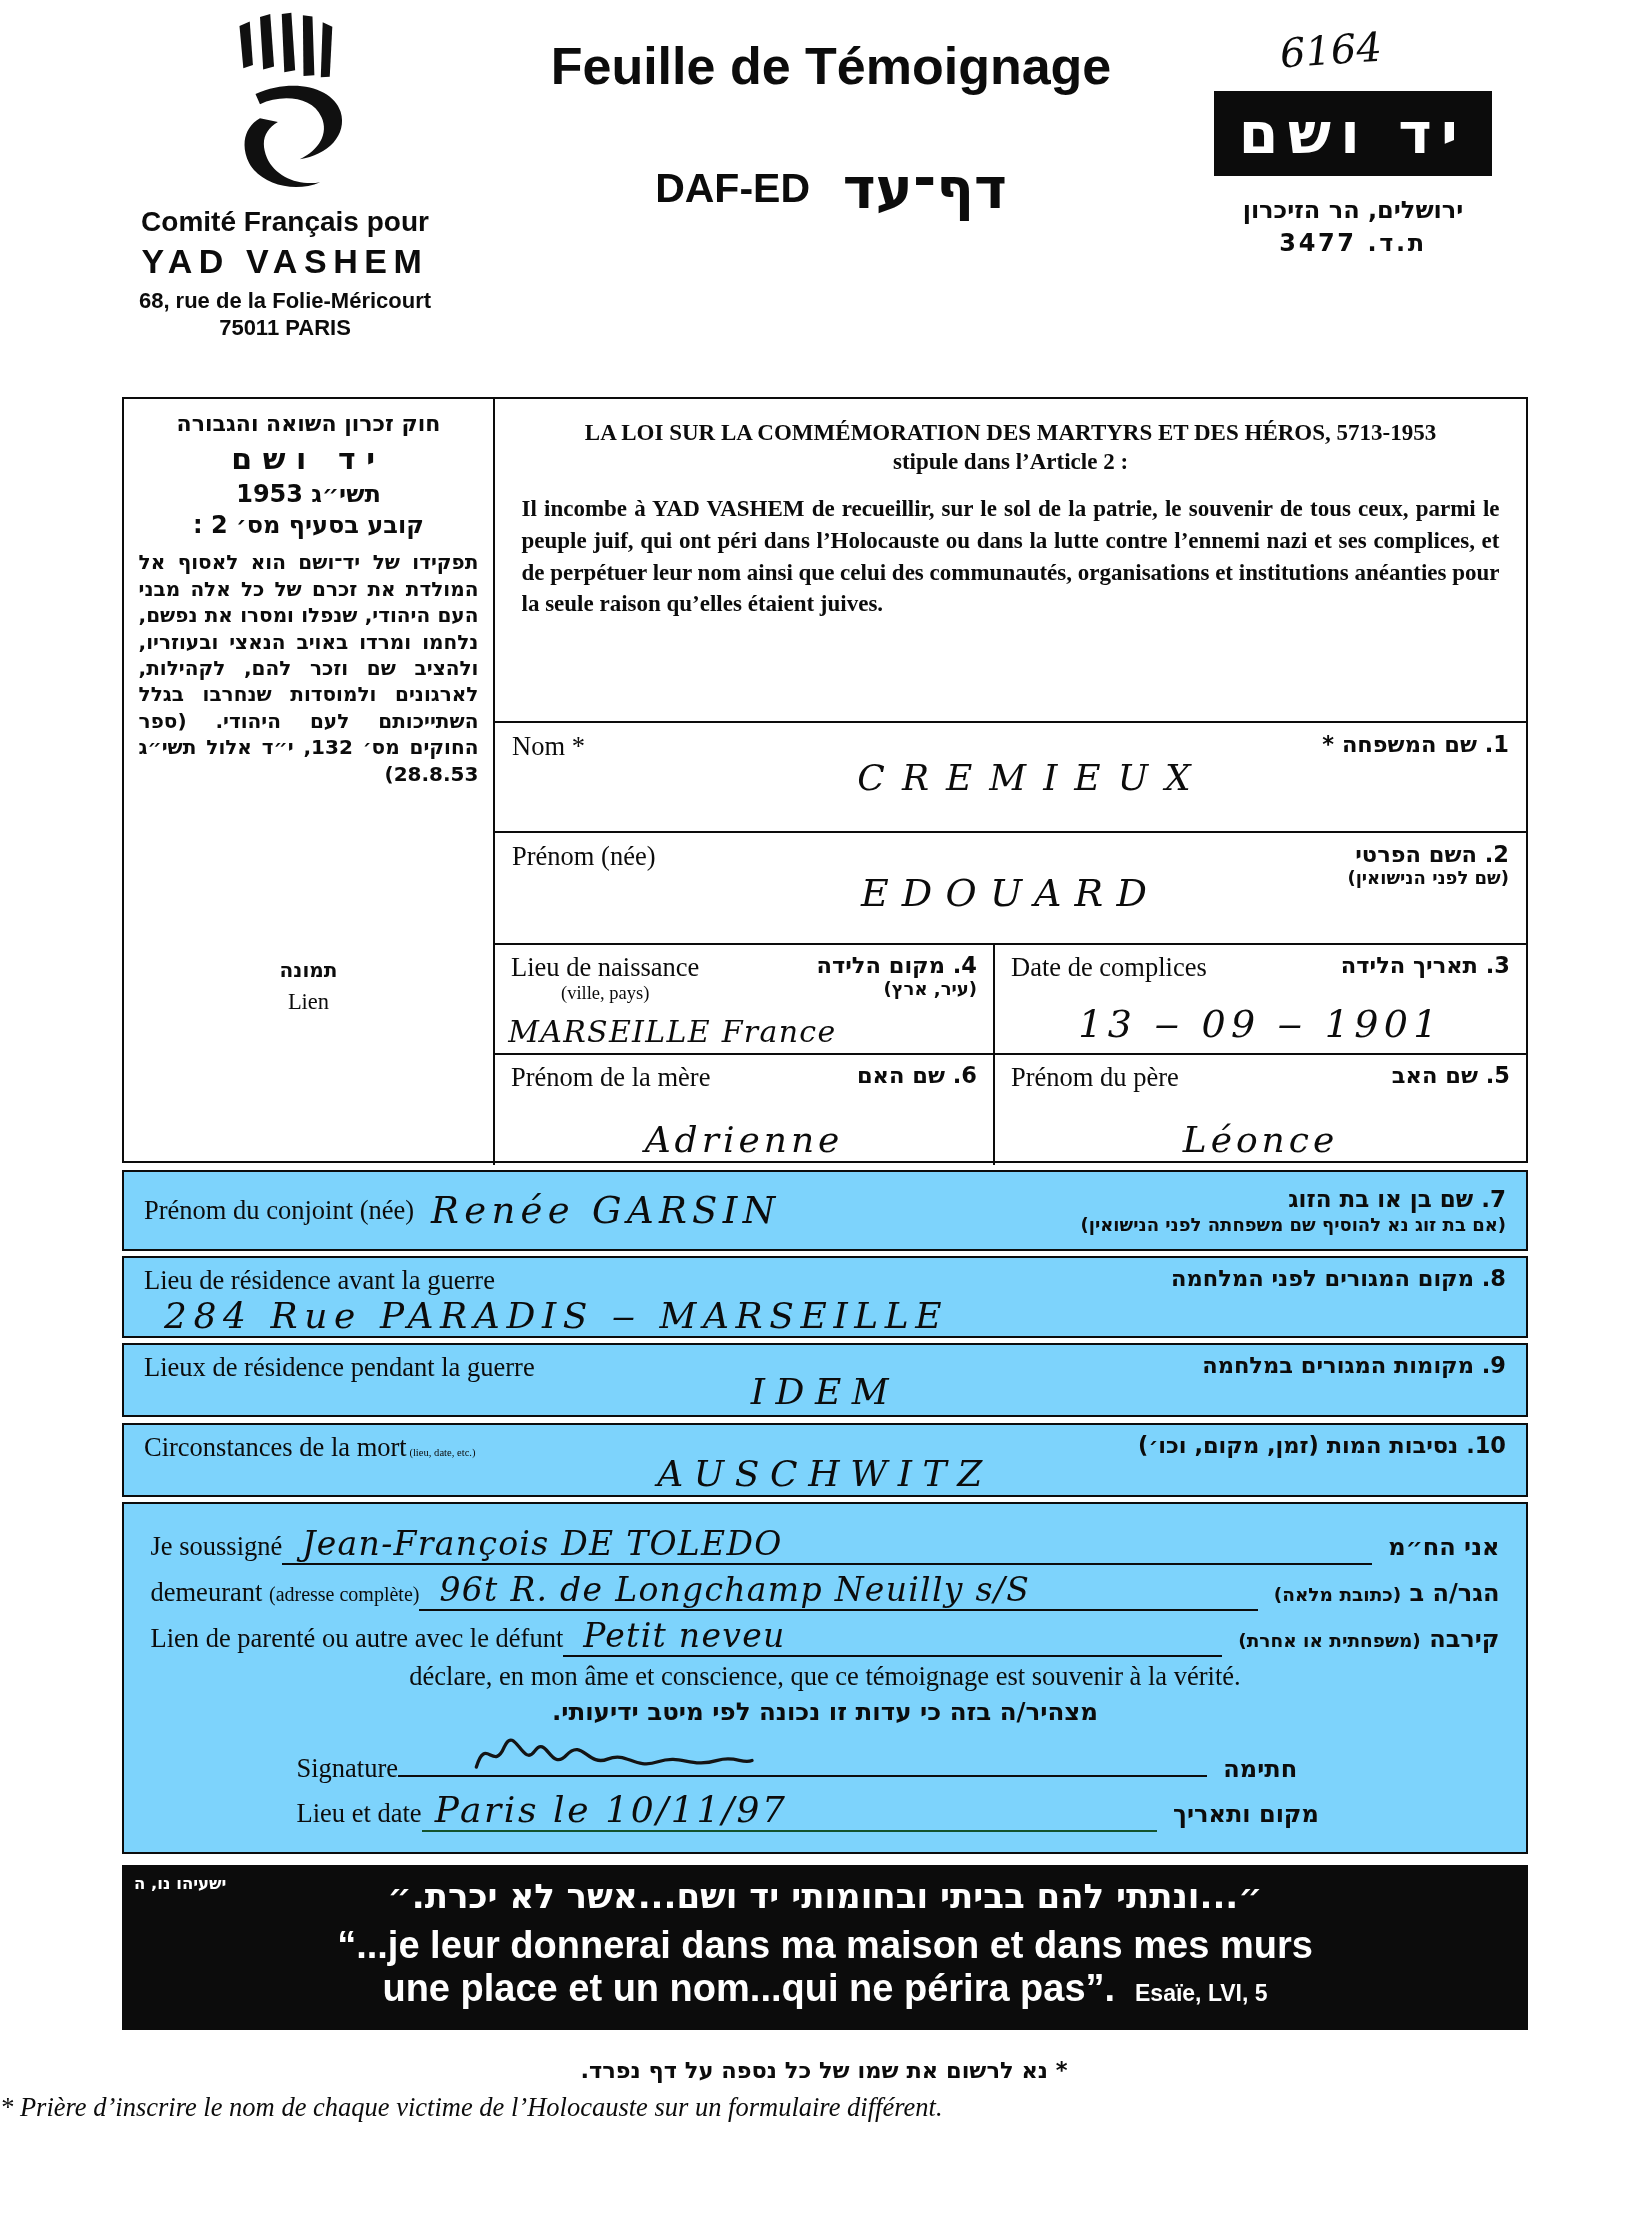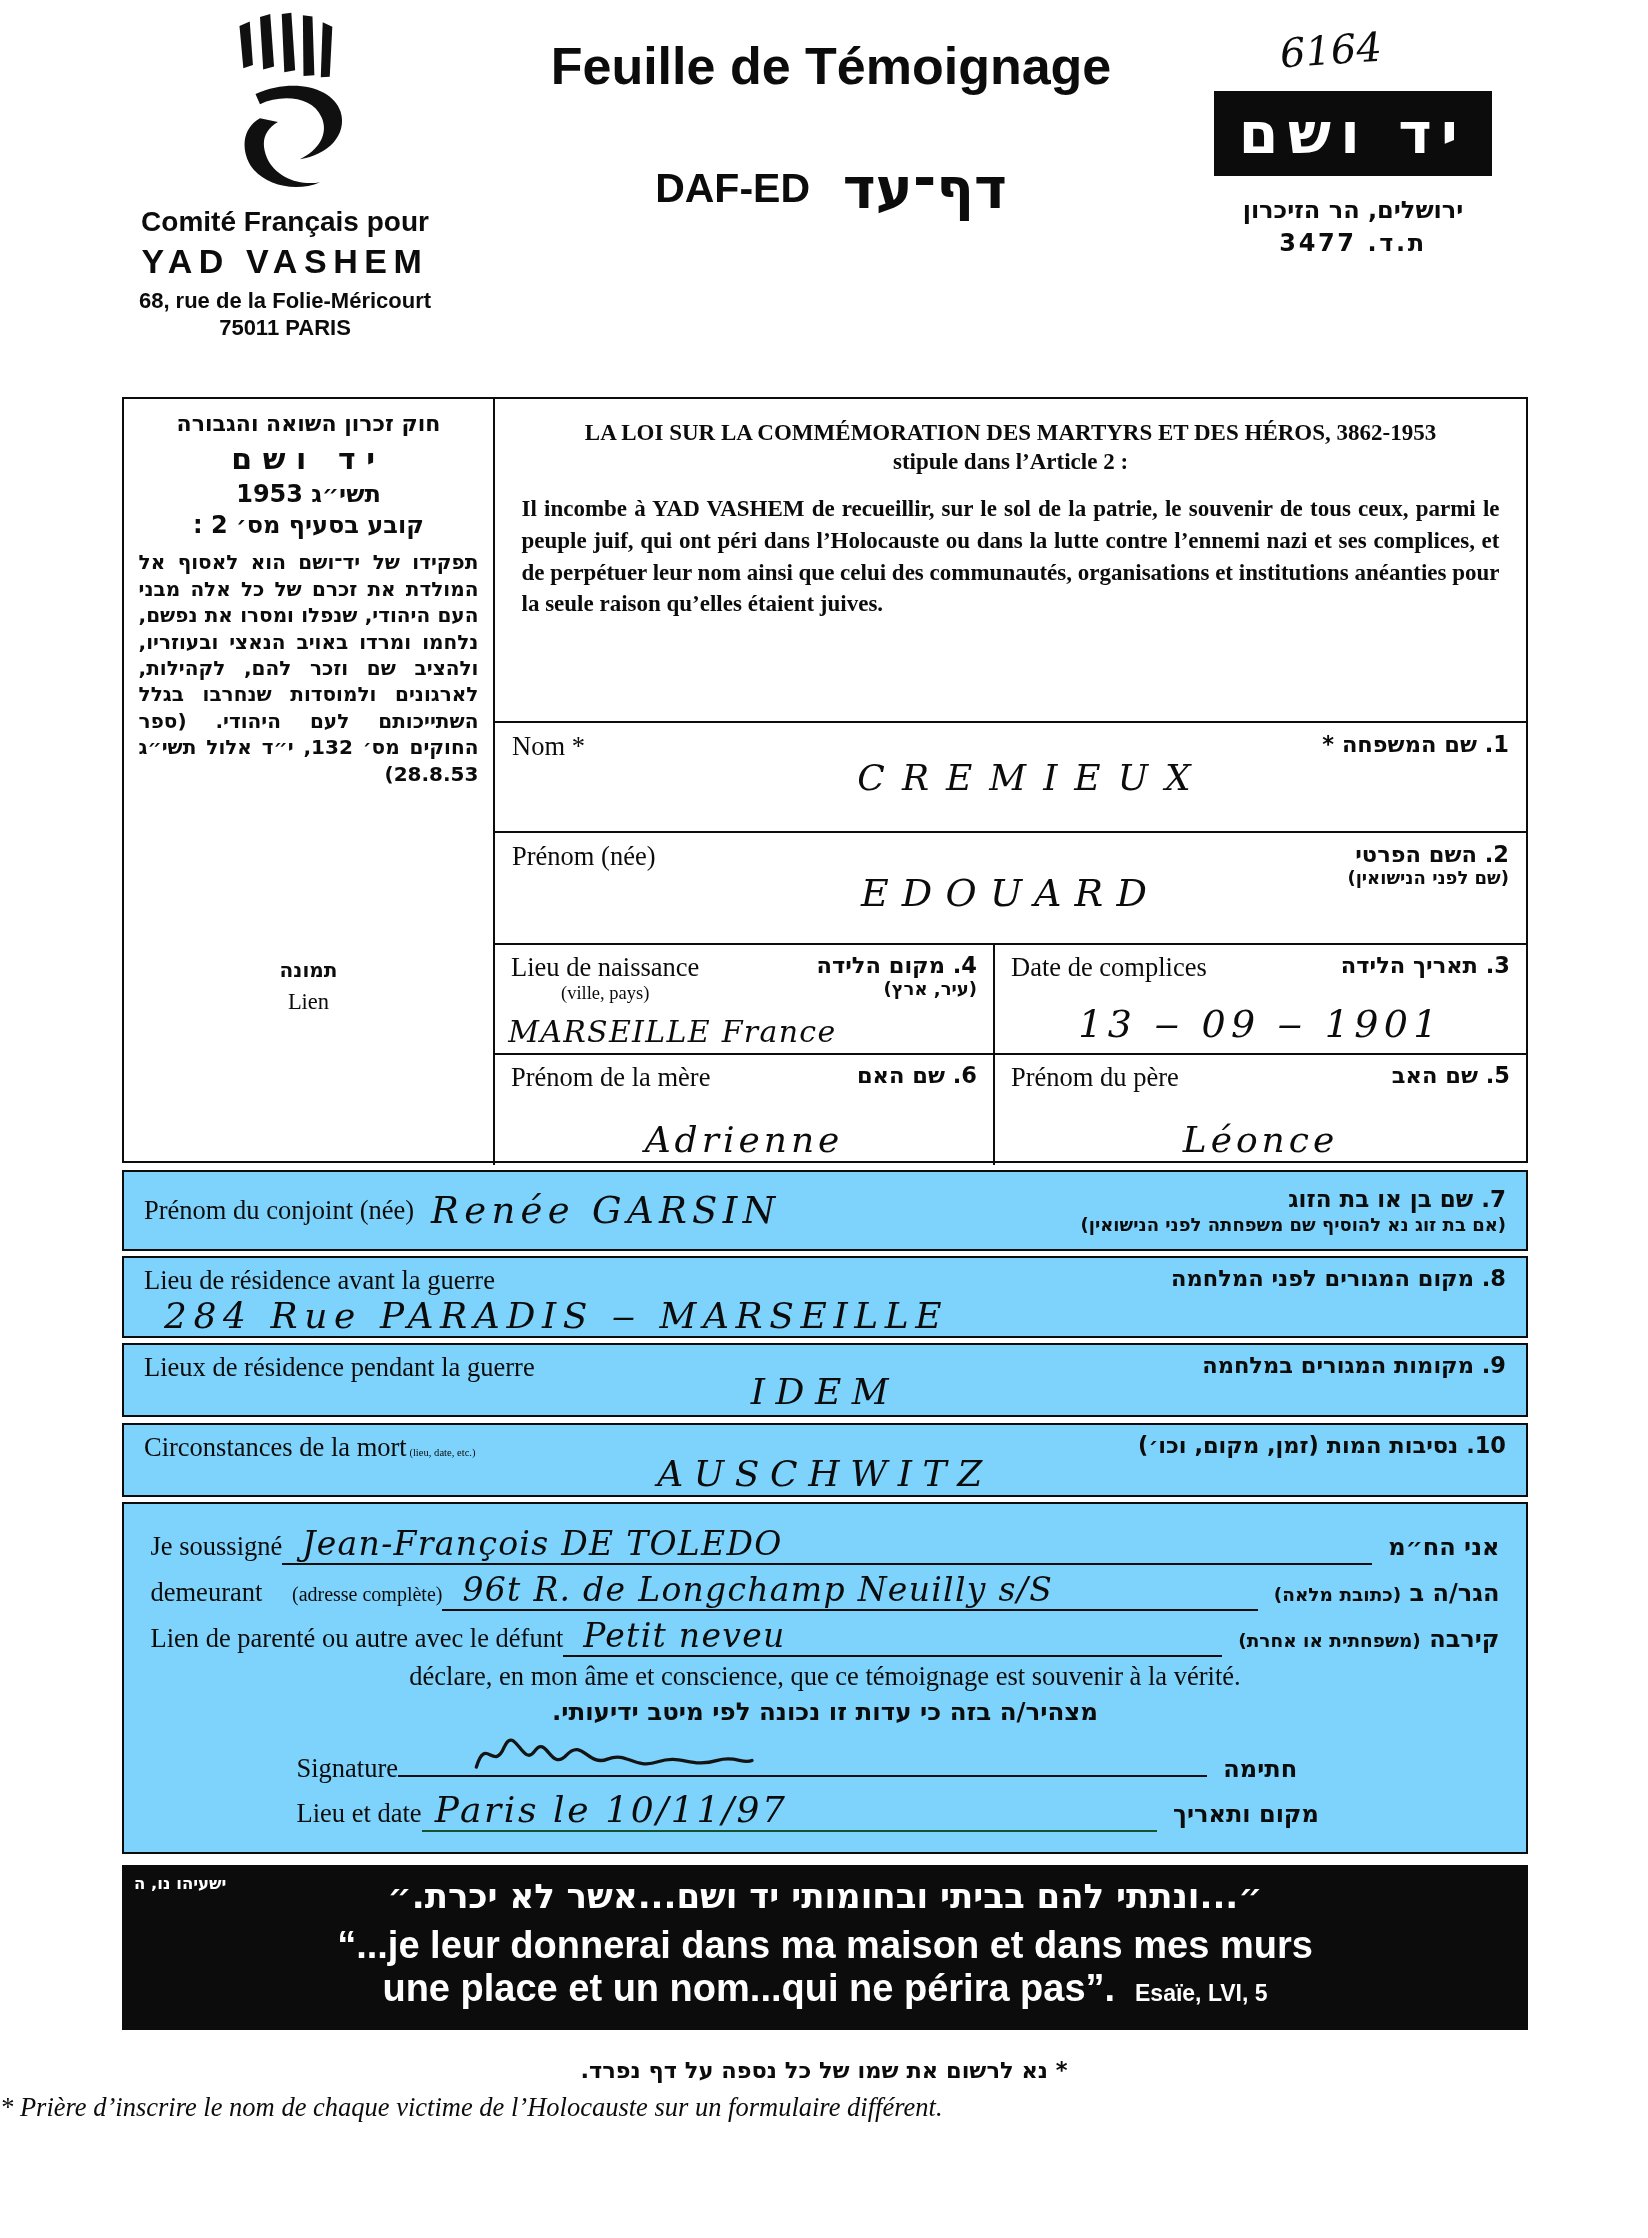--- a/index.html
+++ b/index.html
@@ -84,21 +84,21 @@
   .row9  { top:1343px; height:74px; }
   .row10 { top:1423px; height:74px; }
   .row8 .hwv  { position:absolute; left:40px; bottom:0px;  font-size:36px; letter-spacing:6.6px; }
   .row9 .hwv  { position:absolute; left:0; right:0; bottom:2.6px; text-align:center; font-size:36px; letter-spacing:10.6px; }
   .row10 .hwv { position:absolute; left:0; right:0; bottom:1.3px; text-align:center; font-size:36px; letter-spacing:10.6px; }
 
   
   .decl { top:1502px; height:352px; padding:20px 26.5px; display:flex; flex-direction:column; justify-content:space-between; }
   .dline { display:flex; align-items:baseline; }
   .dline .fr-lbl { white-space:nowrap; }
-  .dline .fr-sub-inline { font-size:20px;margin-left:23px; }
+  .dline .fr-sub-inline { font-size:20px; }
   .fill  { flex:1; border-bottom:2px solid #0c0c0c; padding:0 6.6px 0 20px; white-space:nowrap; }
   .fill .hwv { font-size:33px; letter-spacing:1.3px; }
   .dline .he-lbl { font-size:24px; margin-left:16px; white-space:nowrap; }
   .dline .he-sub-inline { font-size:18.5px; }
   .decl-fr { text-align:center; font-size:26.5px; }
   .decl-he { text-align:center; font-size:24.5px; direction:rtl; }
   .indent  { margin-left:146px; }
   .sigfill { flex:0.8; border-bottom:2px solid #0c0c0c; position:relative; height:46px; }
   .sigfill svg { position:absolute; left:73px; bottom:-4px; }
   .datefill{ flex:0.8; border-bottom:2px solid #14532d; padding-left:13.2px; white-space:nowrap; }
@@ -168,21 +168,21 @@
       <div class="photo">
         <div class="photo-he">תמונה</div>
         <div class="photo-fr">Lien</div>
       </div>
     </div>
 
     <div class="rightcol">
 
       <div class="law">
         <div class="law-h">
-          <div>LA LOI SUR LA COMMÉMORATION DES MARTYRS ET DES HÉROS, 3862-1953</div>
+          <div>LA LOI SUR LA COMMÉMORATION DES MARTYRS ET DES HÉROS, 5713-1953</div>
           <div>stipule dans l’Article 2 :</div>
         </div>
         <div class="law-body">Il incombe à YAD VASHEM de recueillir, sur le sol de la patrie, le souvenir de tous ceux, parmi le peuple juif, qui ont péri dans l’Holocauste ou dans la lutte contre l’ennemi nazi et ses complices, et de perpétuer leur nom ainsi que celui des communautés, organisations et institutions anéanties pour la seule raison qu’elles étaient juives.</div>
       </div>
 
       <div class="frow frow1">
         <div class="lblrow">
           <span class="fr-lbl">Nom *</span>
           <span class="he-lbl he" dir="rtl">1. שם המשפחה *</span>
         </div>

